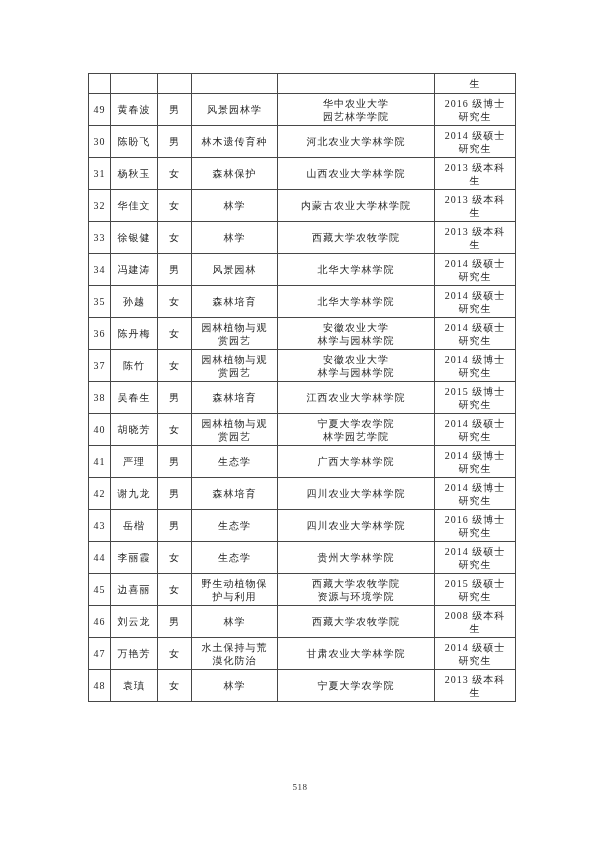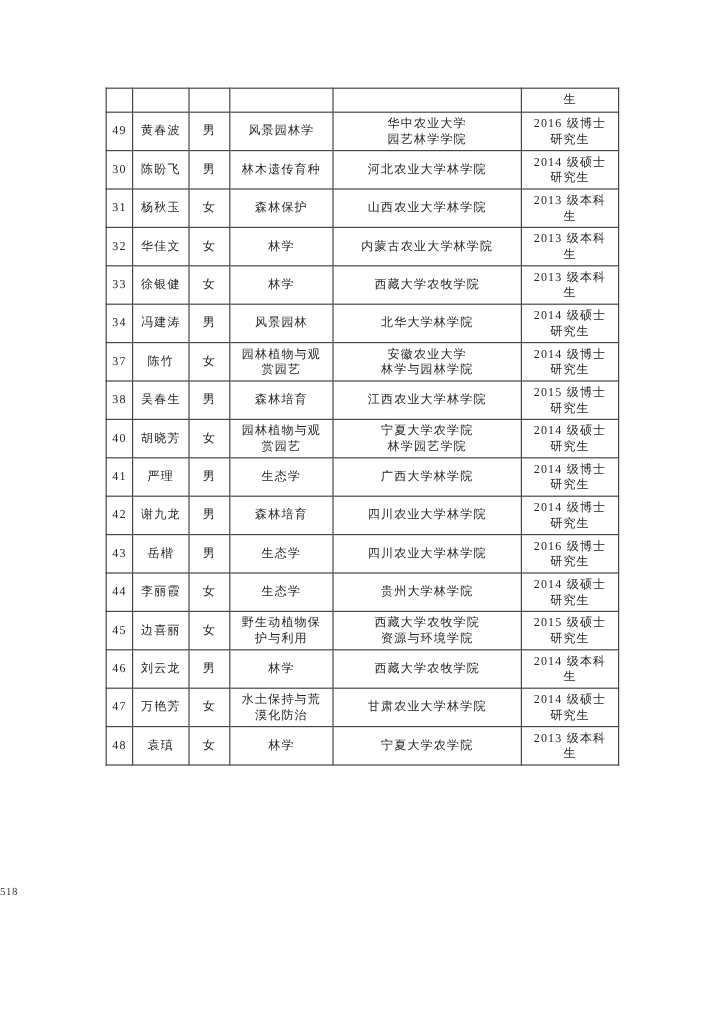--- a/index.html
+++ b/index.html
@@ -26,21 +26,22 @@
     line-height:13px;
     letter-spacing:1px;
     padding:1px 2px;
     white-space:pre-line;
     overflow:hidden;
   }
   table.roster tr { height:32px; }
   table.roster tr.cont-row { height:20px; }
   .page-number {
     position:absolute;
-    left:0; right:0; top:738px;
+    left:0; right:0; top:782px;
+    text-align:center;
     font-size:9px;
     letter-spacing:0.5px;
     color:#333333;
   }
 </style>
 </head>
 <body>
 
 <div class="page">
 
@@ -111,20 +112,40 @@
         <tr>
     <td>34</td>
     <td>冯建涛</td>
     <td>男</td>
     <td>风景园林</td>
     <td>北华大学林学院</td>
     <td>2014 级硕士
 研究生</td>
   </tr>
         <tr>
+    <td>35</td>
+    <td>孙越</td>
+    <td>女</td>
+    <td>森林培育</td>
+    <td>北华大学林学院</td>
+    <td>2014 级硕士
+研究生</td>
+  </tr>
+        <tr>
+    <td>36</td>
+    <td>陈丹梅</td>
+    <td>女</td>
+    <td>园林植物与观
+赏园艺</td>
+    <td>安徽农业大学
+林学与园林学院</td>
+    <td>2014 级硕士
+研究生</td>
+  </tr>
+        <tr>
     <td>37</td>
     <td>陈竹</td>
     <td>女</td>
     <td>园林植物与观
 赏园艺</td>
     <td>安徽农业大学
 林学与园林学院</td>
     <td>2014 级博士
 研究生</td>
   </tr>
@@ -194,21 +215,21 @@
 资源与环境学院</td>
     <td>2015 级硕士
 研究生</td>
   </tr>
         <tr>
     <td>46</td>
     <td>刘云龙</td>
     <td>男</td>
     <td>林学</td>
     <td>西藏大学农牧学院</td>
-    <td>2014 级本科
+    <td>2008 级本科
 生</td>
   </tr>
         <tr>
     <td>47</td>
     <td>万艳芳</td>
     <td>女</td>
     <td>水土保持与荒
 漠化防治</td>
     <td>甘肃农业大学林学院</td>
     <td>2014 级硕士

